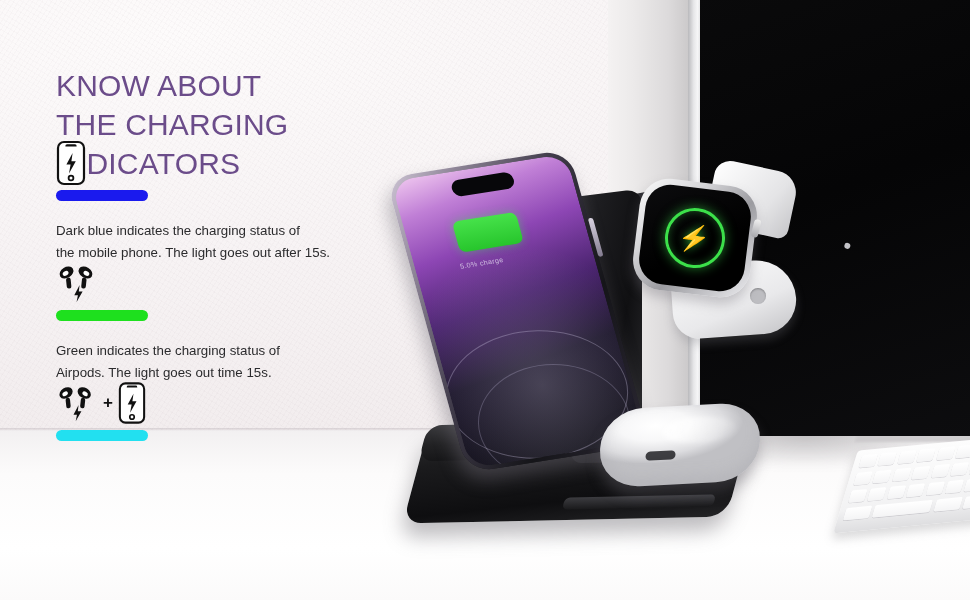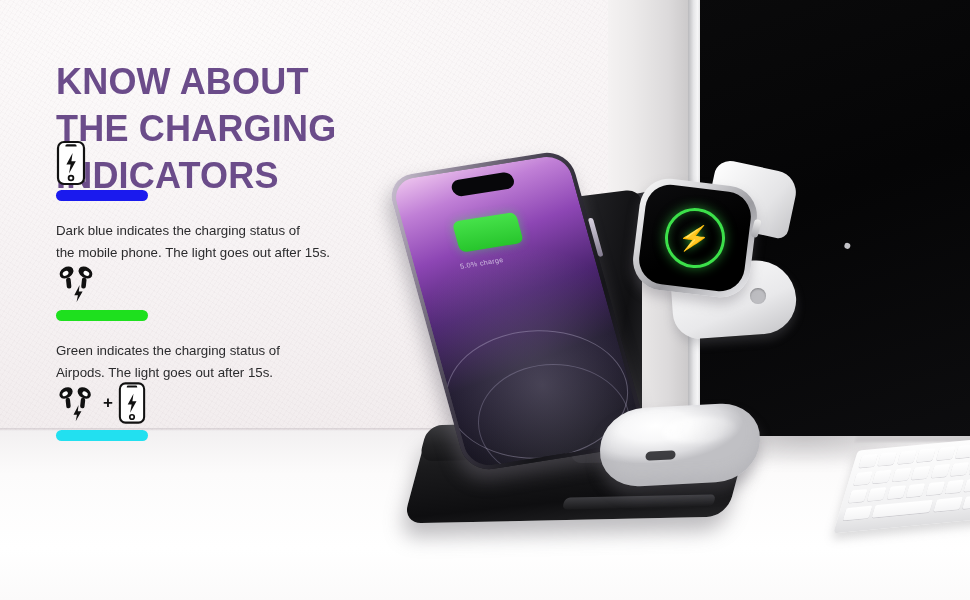--- a/index.html
+++ b/index.html
@@ -228,22 +228,22 @@
   .pods-gloss {
     position:absolute; left:62px; top:12px; width:74px; height:26px;
     border-radius:50%; background:linear-gradient(120deg, rgba(255,255,255,.9), rgba(255,255,255,0));
     filter:blur(2px);
   }
 
   
   #content { position:absolute; left:0; top:0; width:470px; height:600px; }
 
   .title {
-    position:absolute; left:56px; top:59px; width:420px;
-    font-size:36px; font-weight:bold; line-height:1.30;
+    position:absolute; left:56px; top:66px; width:420px;
+    font-size:30px; font-weight:normal; line-height:1.30;
     letter-spacing:.2px; color:#6b4c8a;
   }
 
   .block { position:absolute; left:56px; width:400px; }
   #block1 { top:138px; }
   #block2 { top:258px; }
   #block3 { top:378px; }
 
   .icon-row { display:flex; align-items:center; height:50px; }
   .plus { font-size:17px; font-weight:bold; color:#111; margin:0 5px 0 3px; }
@@ -389,21 +389,21 @@
             <ellipse cx="29.5" cy="12.5" rx="7.4" ry="5.4" transform="rotate(32 29.5 12.5)"></ellipse>
             <ellipse cx="30.4" cy="13.4" rx="3.1" ry="2.2" transform="rotate(32 30.4 13.4)" fill="#fff"></ellipse>
             <rect x="25.6" y="17.6" width="4.6" height="11" rx="2.2" transform="rotate(6 27.9 23)"></rect>
             <path d="M23.6 25 L18.3 35.2 h3.6 L20.6 42 L26.6 31.6 h-3.8 z"></path>
           </g>
         </svg>
       </span>
     </div>
     <div class="bar" style="background:#1ee01e"></div>
     <div class="desc">Green indicates the charging status of
-Airpods. The light goes out after 15s.</div>
+Airpods. The light goes out time 15s.</div>
   </div>
 
   <div class="block" id="block3">
     <div class="icon-row">
       <span>
         <svg width="44" height="44" viewBox="0 0 46 46">
           <g fill="#111">
             <ellipse cx="10.5" cy="12.5" rx="7.4" ry="5.4" transform="rotate(-32 10.5 12.5)"></ellipse>
             <ellipse cx="9.6" cy="13.4" rx="3.1" ry="2.2" transform="rotate(-32 9.6 13.4)" fill="#fff"></ellipse>
             <rect x="10.4" y="17.6" width="4.6" height="11" rx="2.2" transform="rotate(-6 12.7 23)"></rect>

